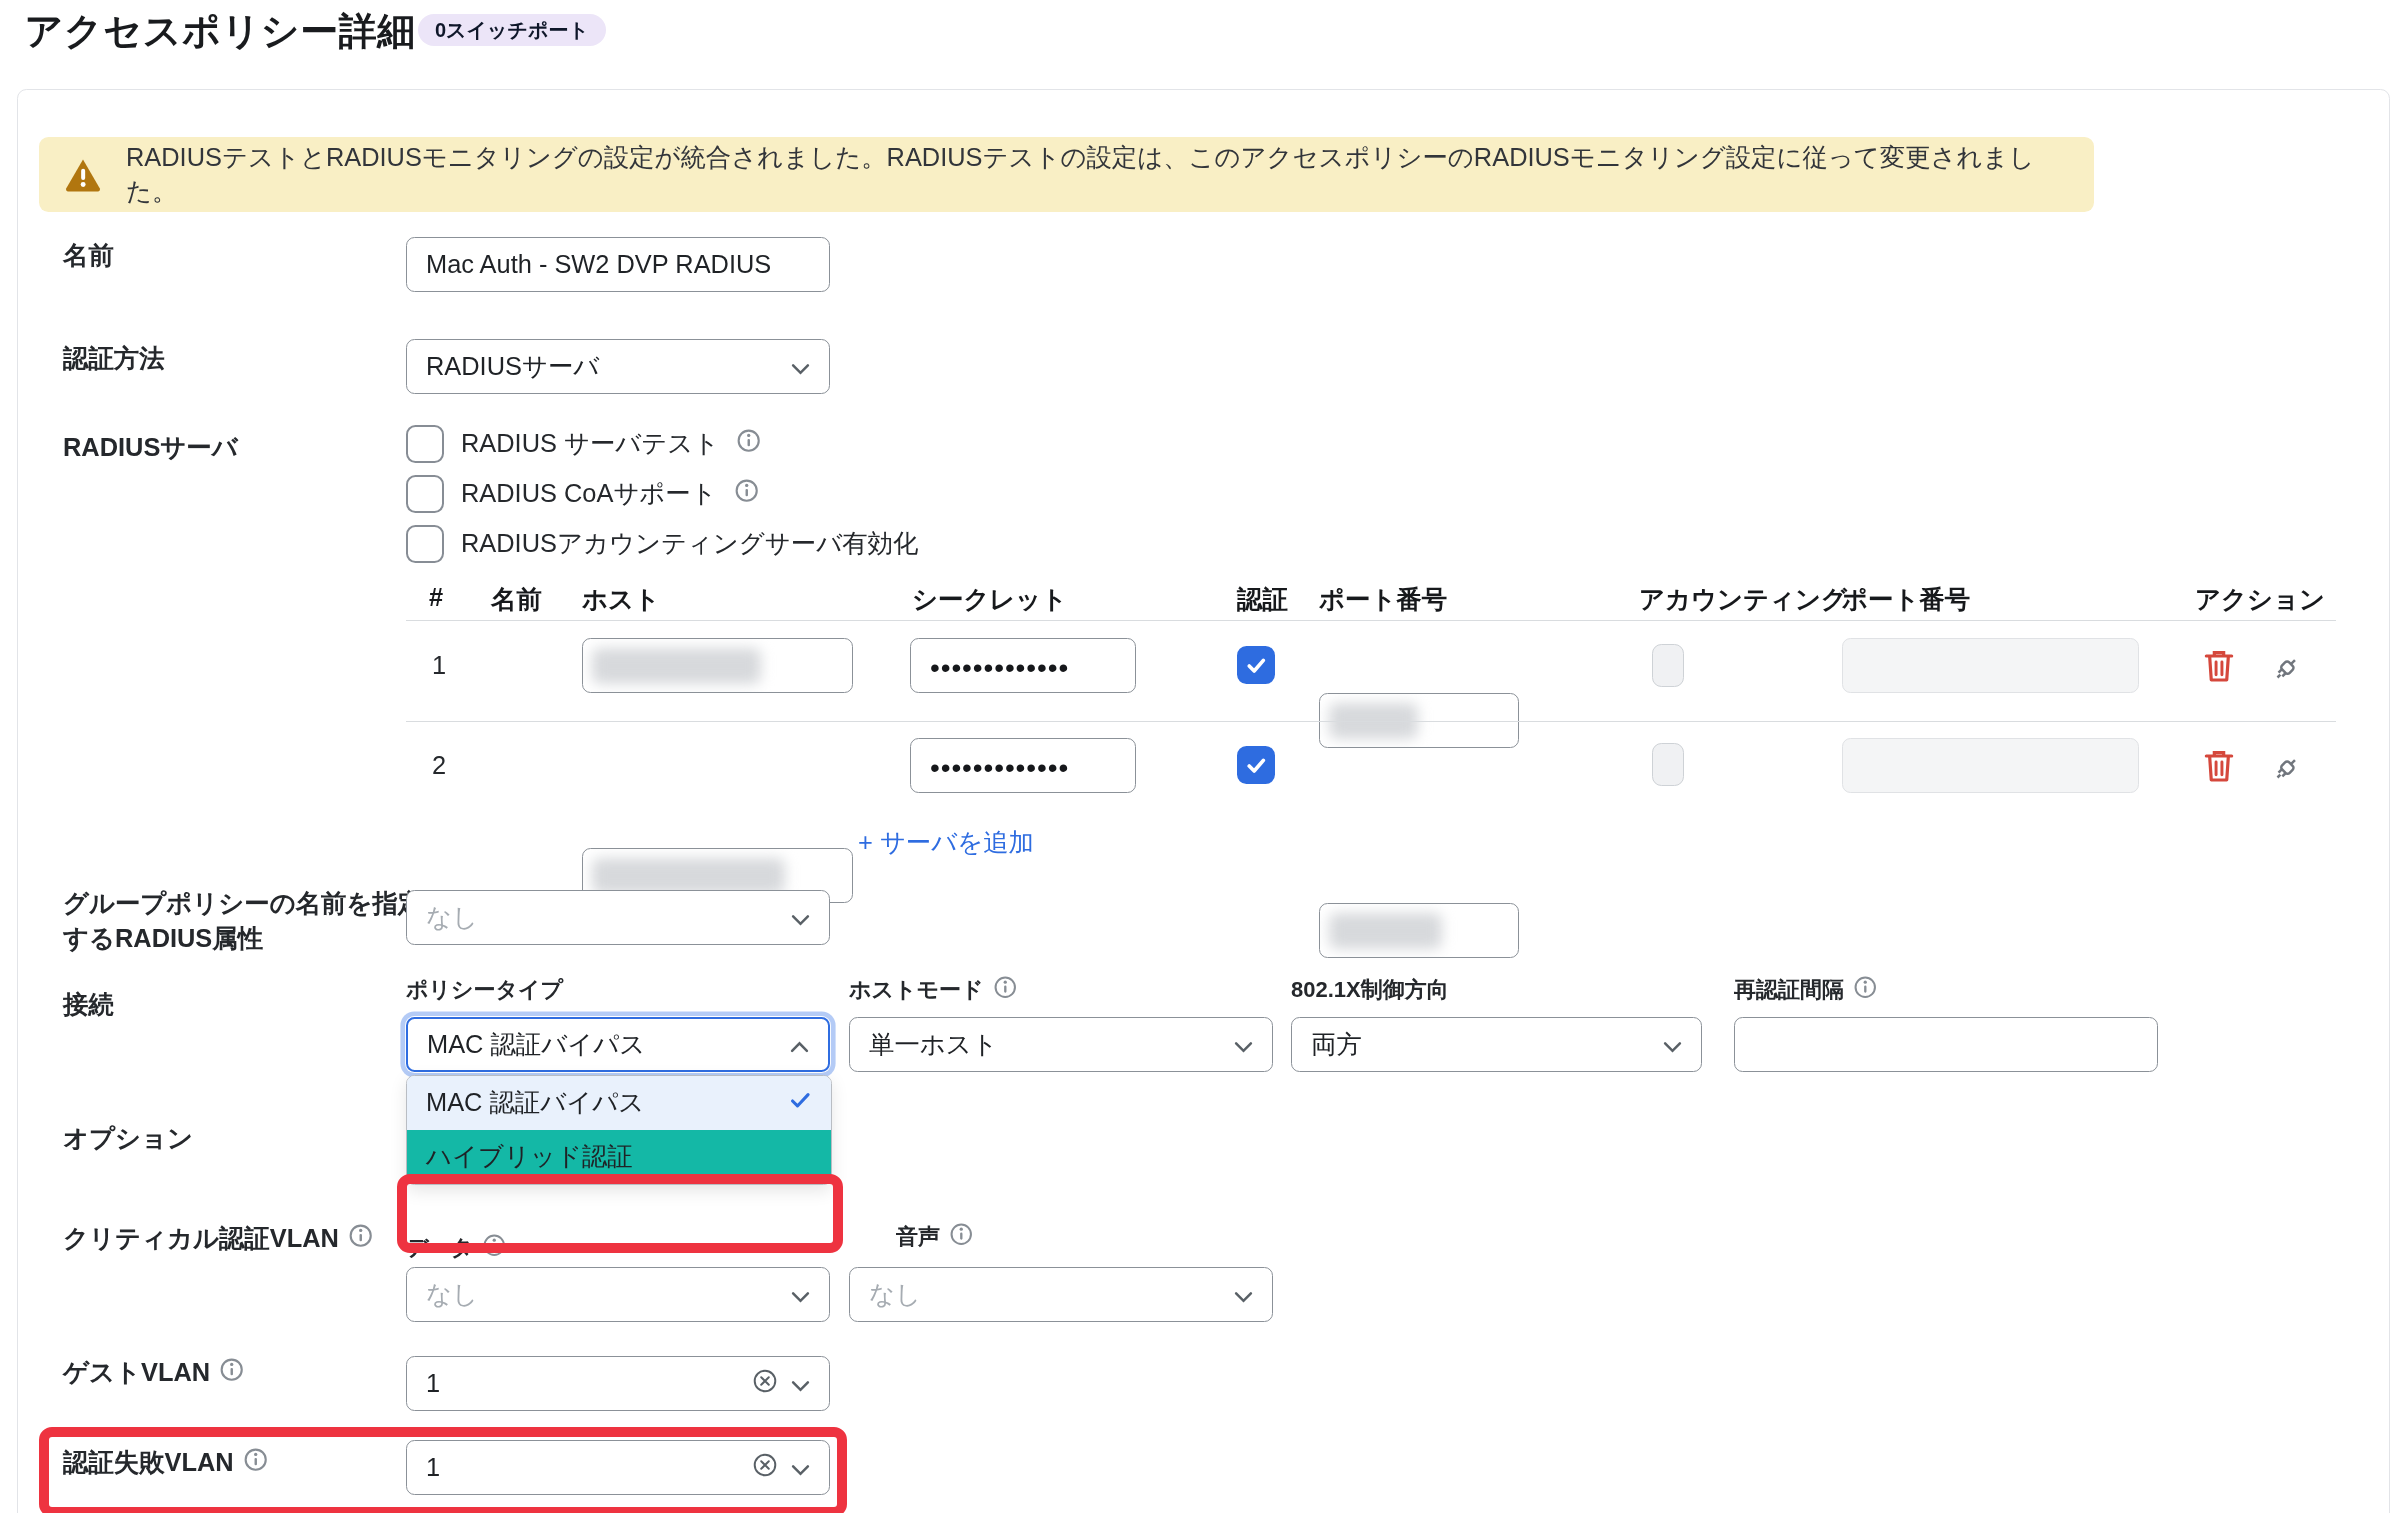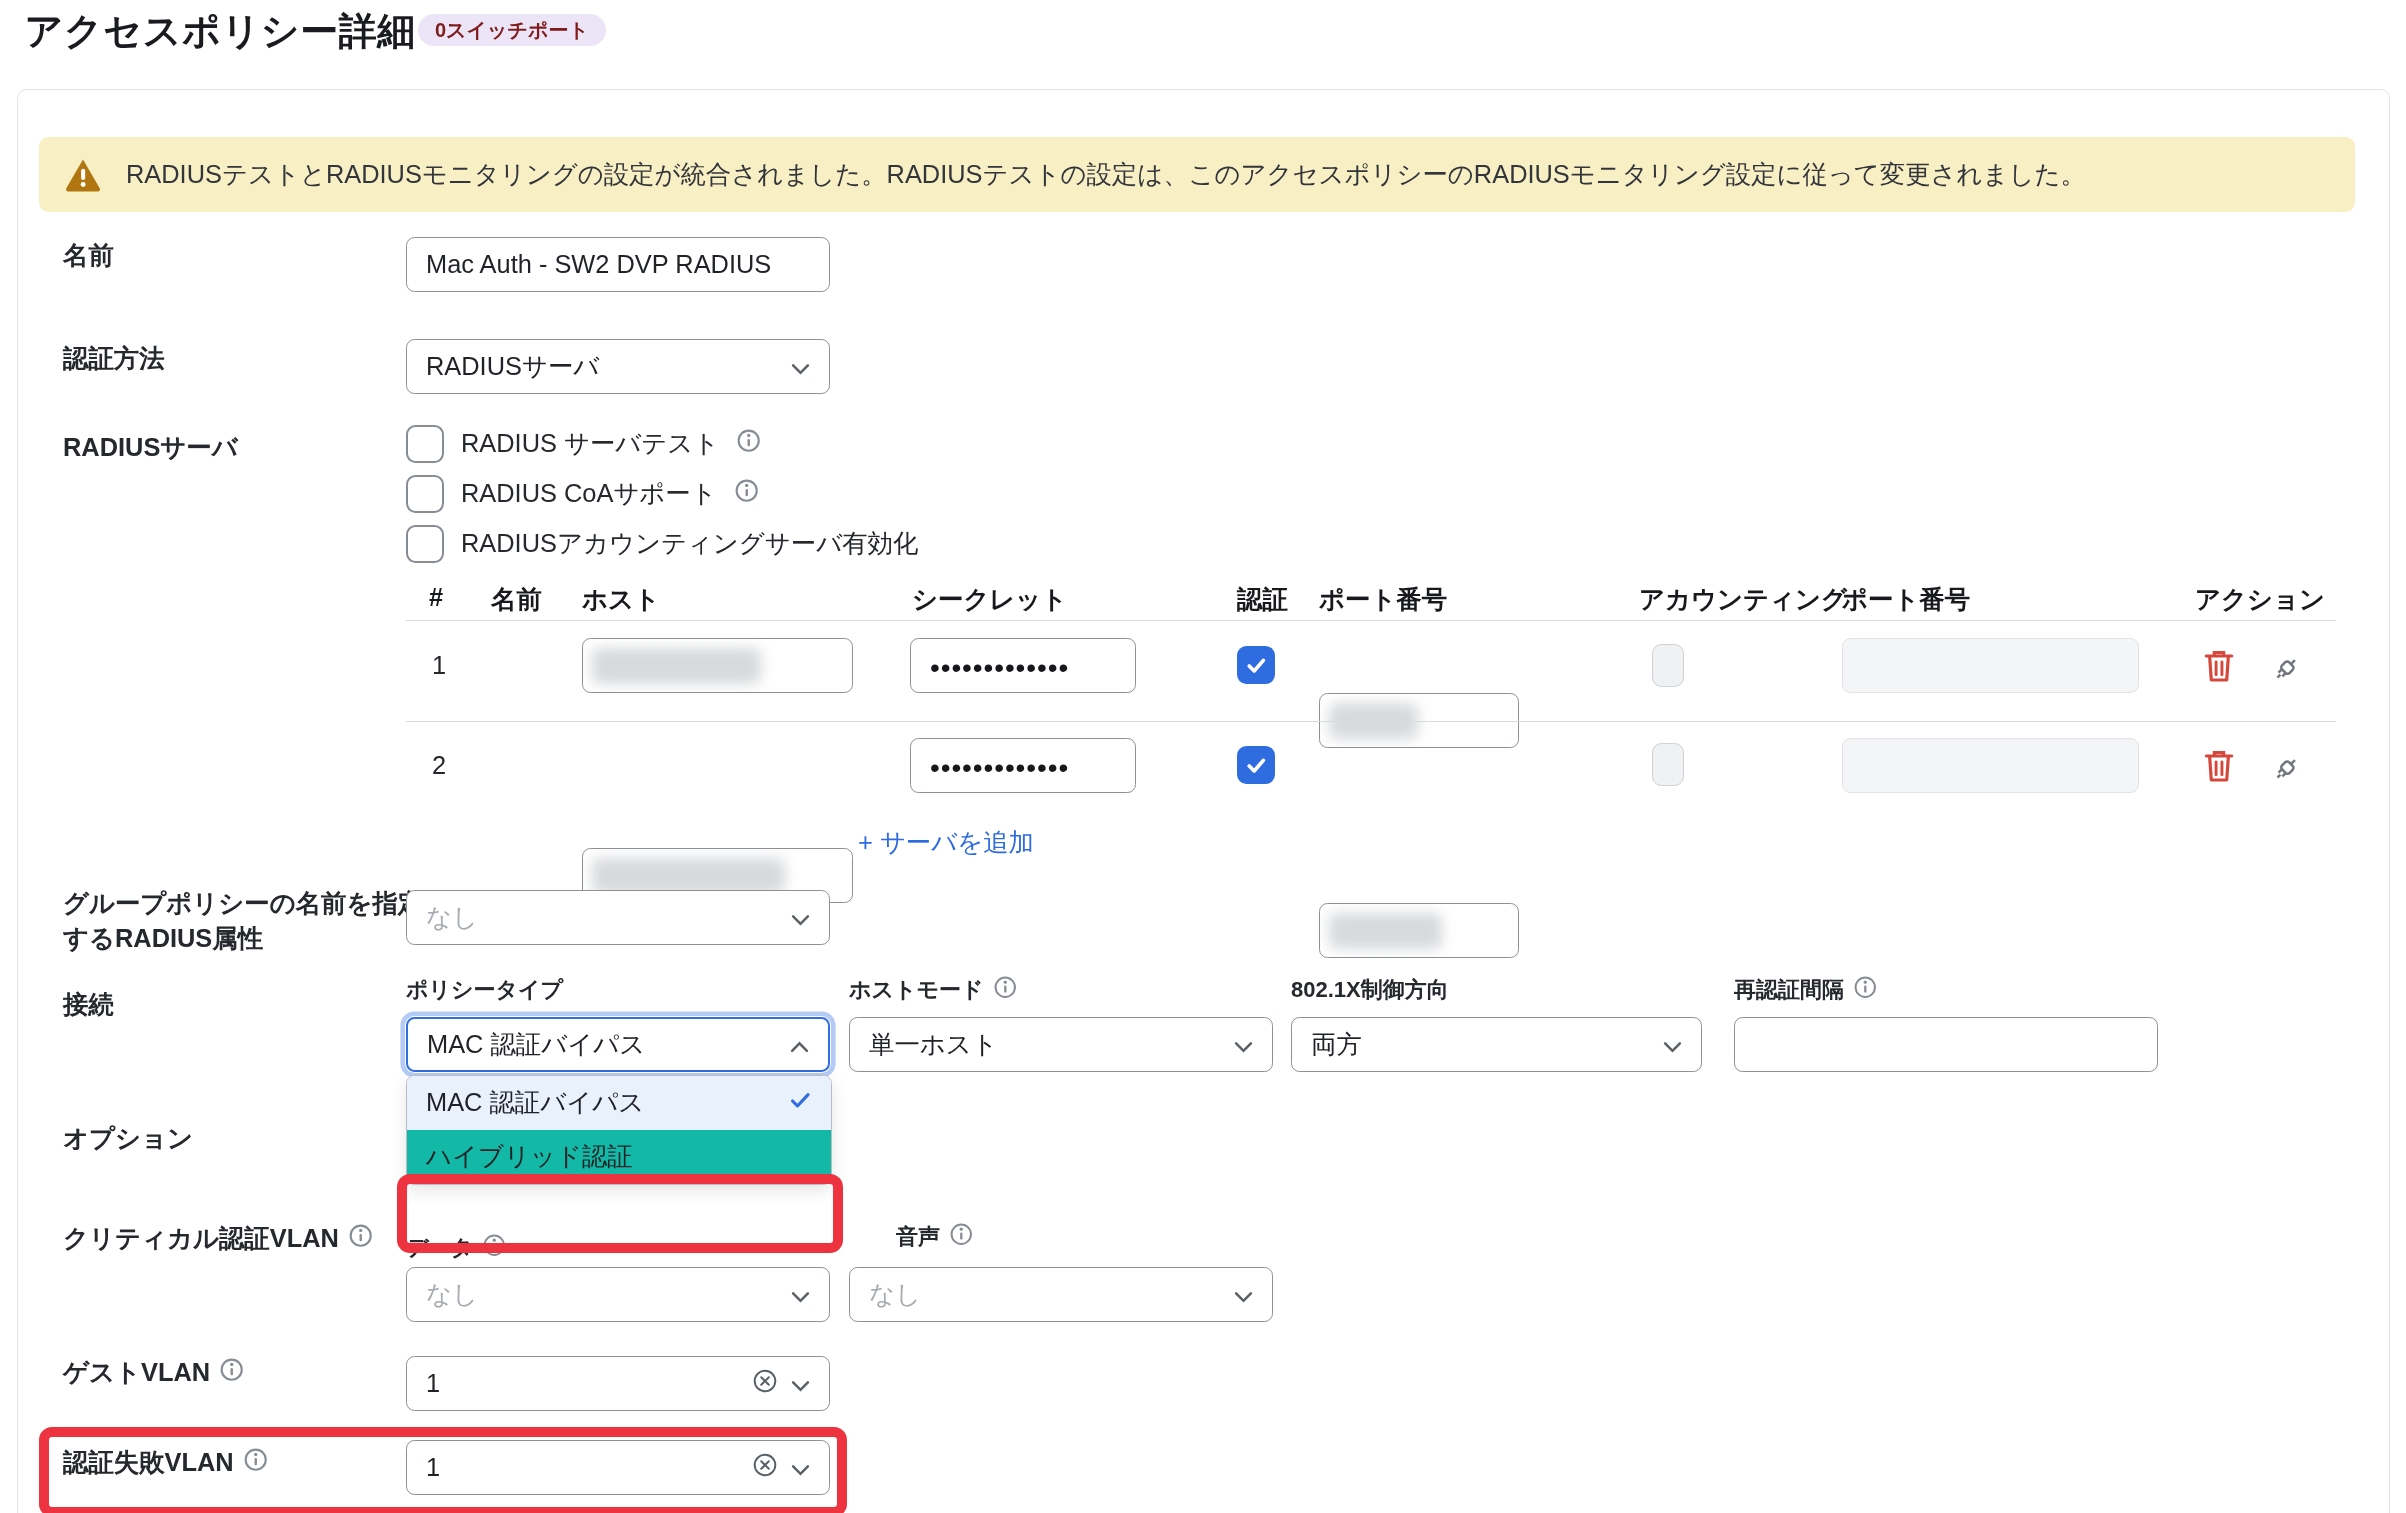--- a/index.html
+++ b/index.html
@@ -2,21 +2,21 @@
 <html style="font-size:15px"><head>
 <meta charset="utf-8">
 <style>
   * { margin:0; padding:0; box-sizing:border-box; }
   html,body { background:#fff; }
   body { font-family:"Liberation Sans","DejaVu Sans",sans-serif; color:#202327; }
   .screen { position:relative; width:2407px; height:1513px; overflow:hidden; background:#fff; }
   .abs { position:absolute; }
 
   .page-title { font-size:38px; font-weight:700; color:#191b1e; letter-spacing:0.5px; }
-  .badge { background:#ece5f8; color:#7f1d1d; font-size:20px; font-weight:600;
+  .badge { background:#ece5f8; color:#0f172a; font-size:20px; font-weight:600;
            border-radius:17px; padding:0 17px; height:32px; line-height:32px; }
 
   .card { background:#fff; border:0.9px solid #e2e4e8; border-radius:9.4px; }
 
   .banner { background:#f9efc5; border-radius:9.4px; display:flex; align-items:center; }
   .banner-text { font-size:25.4px; color:#32353a; }
 
   .lbl { font-size:25.4px; font-weight:600; color:#25282c; white-space:nowrap; display:flex; align-items:center; gap:9.4px; }
   .col-lbl { font-size:22px; font-weight:600; color:#25282c; white-space:nowrap; display:flex; align-items:center; gap:9.4px; }
 
@@ -60,21 +60,21 @@
 </head>
 <body>
 
 <div class="screen">
 
   <div class="abs page-title" style="left:24.5px; top:5.6px;">アクセスポリシー詳細</div>
   <div class="abs badge" style="left:418px; top:14px;">0スイッチポート</div>
 
   <div class="abs card" style="left:17px; top:89px; width:2373px; height:1469px;">
 
-    <div class="abs banner" style="left:21px; top:47px; width:2316px; height:75px; padding:0 24.5px;">
+    <div class="abs banner" style="left:21px; top:47px; width:2055px; height:75px; padding:0 24.5px;">
       <span style="display:flex; margin-right:24.5px;">
         <svg width="38" height="34" viewBox="0 0 24 22">
           <path d="M12 1.5 L22.8 20.2 a1.4 1.4 0 0 1 -1.2 2.1 H2.4 a1.4 1.4 0 0 1 -1.2 -2.1 Z" fill="#b1760f" transform="translate(0,-0.6)"></path>
           <rect x="10.8" y="7" width="2.6" height="7.2" rx="1.3" fill="#fff"></rect>
           <circle cx="12.1" cy="17.2" r="1.6" fill="#fff"></circle>
         </svg>
       </span>
       <span class="banner-text">RADIUSテストとRADIUSモニタリングの設定が統合されました。RADIUSテストの設定は、このアクセスポリシーのRADIUSモニタリング設定に従って変更されました。</span>
     </div>
 

